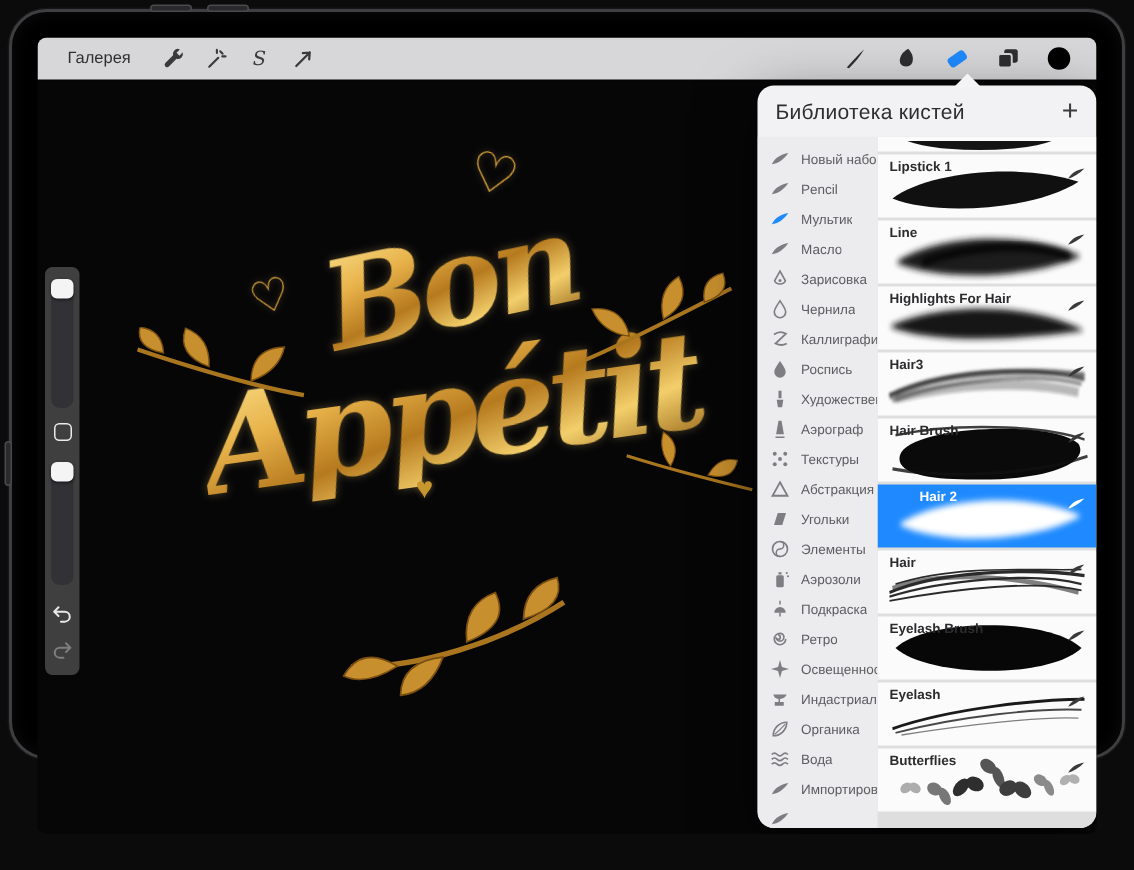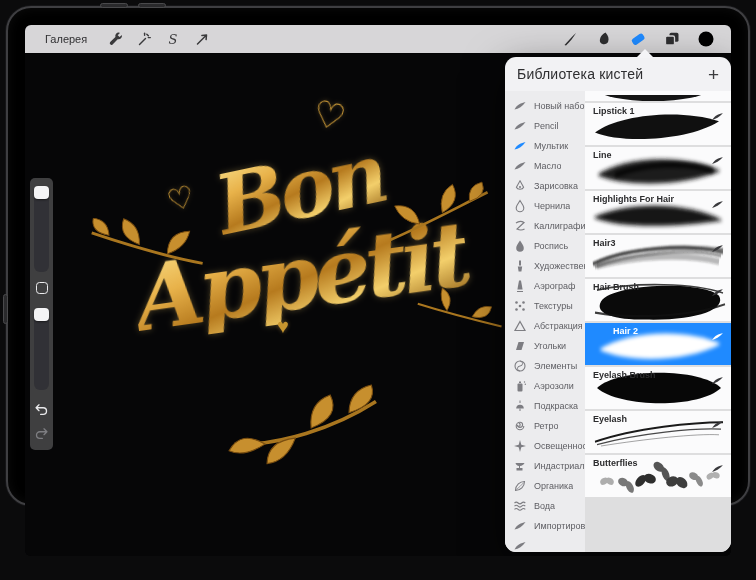--- a/index.html
+++ b/index.html
@@ -462,20 +462,35 @@
               <svg class="bprev" viewBox="0 0 146 30" preserveAspectRatio="none">
                 <path d="M14 19 C44 5 104 4 136 15 C102 28 42 29 14 19 Z" fill="#ffffff" filter="url(#blurA)"></path>
               </svg>
               <span class="bname">Hair 2</span>
               <span class="bsig"><svg width="13" height="9" viewBox="0 0 14 10">
                   <path d="M1 9 C4 4 8 2.5 13 1.5 C9 5.5 5 8 1 9 Z" fill="currentColor"></path>
                 </svg></span>
             </div>
             <div class="brush-row">
               <svg class="bprev" viewBox="0 0 146 30" preserveAspectRatio="none">
+                <g stroke="#151515" fill="none" opacity=".9">
+                  <path d="M8 20 C40 10 100 8 138 12" stroke-width="1.6"></path>
+                  <path d="M8 22 C44 14 104 10 136 16" stroke-width="1.1"></path>
+                  <path d="M10 18 C48 8 104 14 134 20" stroke-width="2.2" opacity=".6"></path>
+                  <path d="M8 24 C52 18 108 14 136 19" stroke-width=".9"></path>
+                  <path d="M12 16 C56 6 110 10 136 9" stroke-width=".8"></path>
+                </g>
+              </svg>
+              <span class="bname">Hair</span>
+              <span class="bsig"><svg width="13" height="9" viewBox="0 0 14 10">
+                  <path d="M1 9 C4 4 8 2.5 13 1.5 C9 5.5 5 8 1 9 Z" fill="currentColor"></path>
+                </svg></span>
+            </div>
+            <div class="brush-row">
+              <svg class="bprev" viewBox="0 0 146 30" preserveAspectRatio="none">
                 <path d="M12 15 C32 1 114 0 136 15 C114 30 34 29 12 15 Z" fill="#070707"></path>
               </svg>
               <span class="bname">Eyelash Brush</span>
               <span class="bsig"><svg width="13" height="9" viewBox="0 0 14 10">
                   <path d="M1 9 C4 4 8 2.5 13 1.5 C9 5.5 5 8 1 9 Z" fill="currentColor"></path>
                 </svg></span>
             </div>
             <div class="brush-row">
               <svg class="bprev" viewBox="0 0 146 30" preserveAspectRatio="none">
                 <g stroke="#1a1a1a" fill="none">

